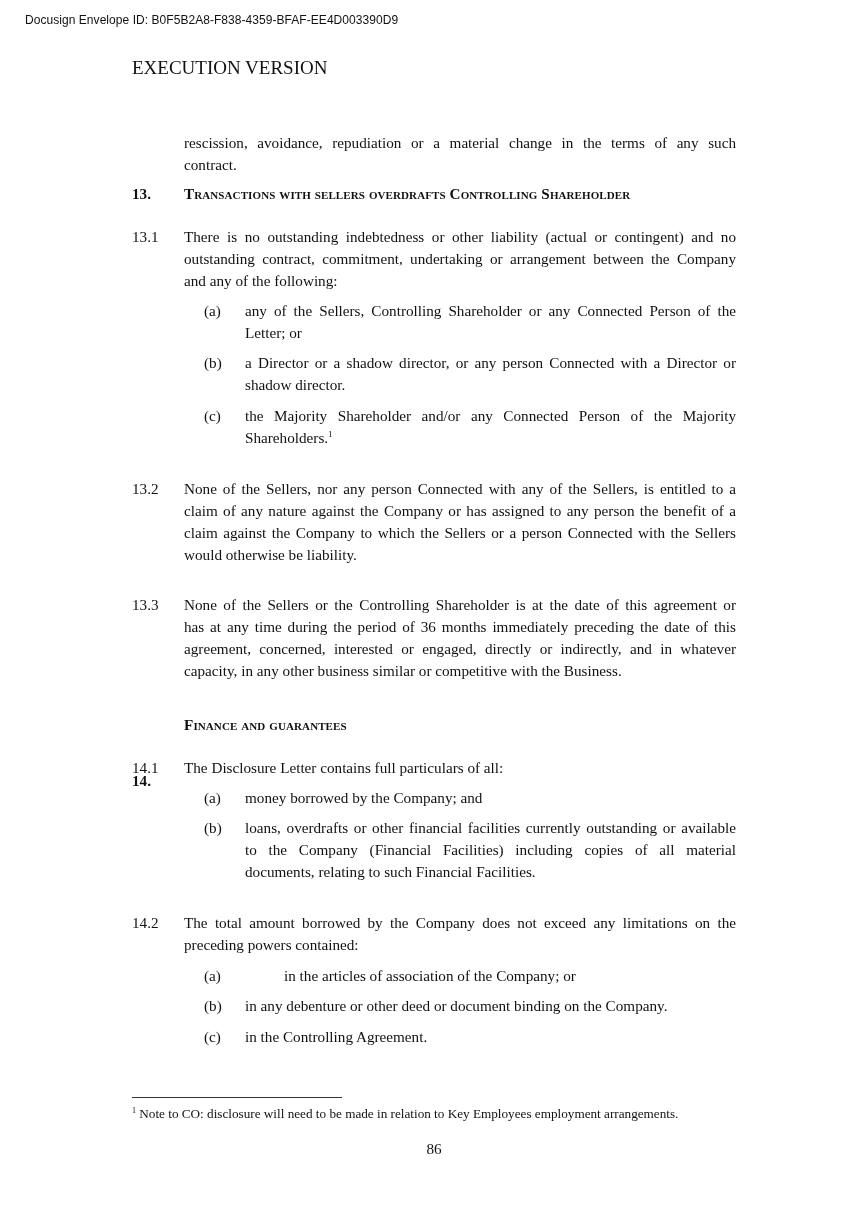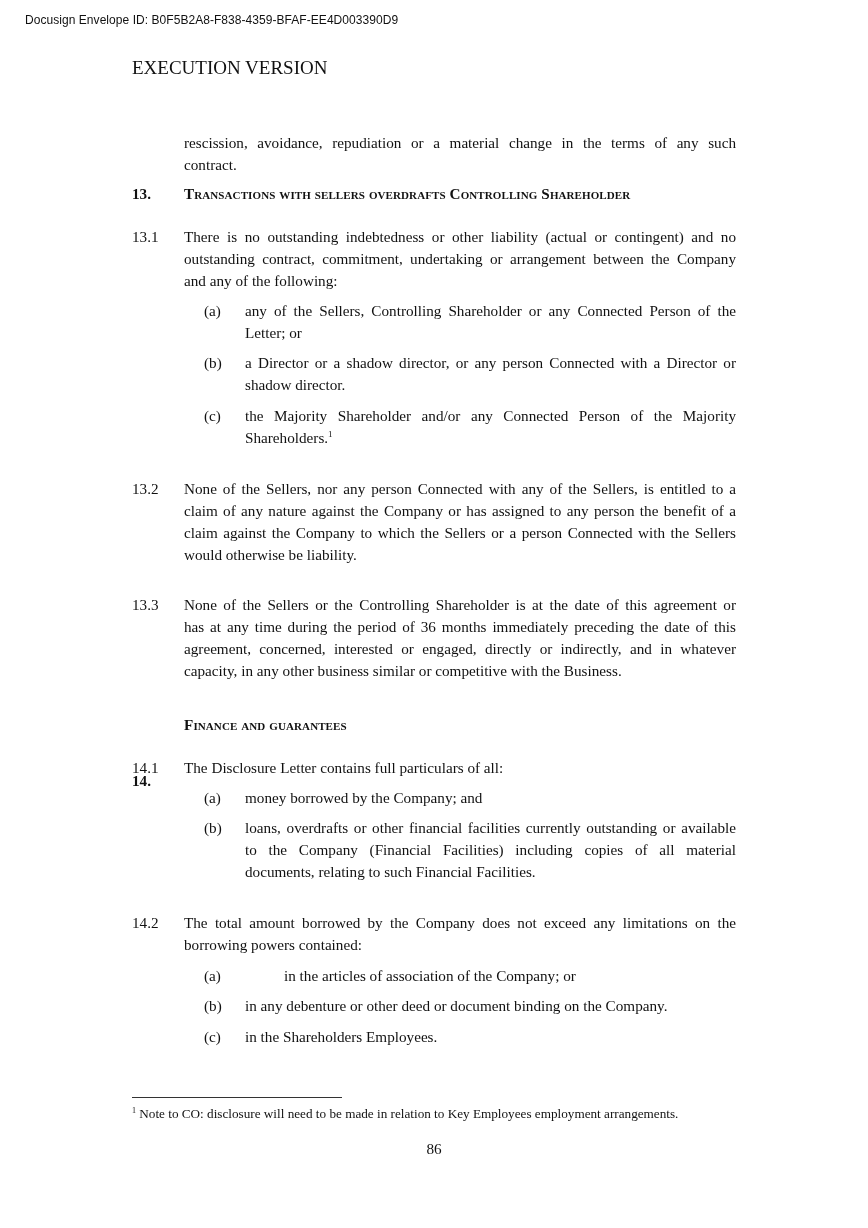--- a/index.html
+++ b/index.html
@@ -94,35 +94,35 @@
   <div class="sub-label" style="top:817px;">(b)</div>
   <div class="sub-text" style="top:817px;">
     <div class="tj">loans, overdrafts or other financial facilities currently outstanding or available</div>
     <div class="tj">to the Company (Financial Facilities) including copies of all material</div>
     <div>documents, relating to such Financial Facilities.</div>
   </div>
 
   <div class="num" style="top:912px;">14.2</div>
   <div class="para" style="top:912px;">
     <div class="tj">The total amount borrowed by the Company does not exceed any limitations on the</div>
-    <div>borrowing powers contained:</div>
+    <div>preceding powers contained:</div>
   </div>
 
   <div class="sub-label" style="top:965px;">(a)</div>
   <div class="sub-text" style="top:965px;margin-left:39px;">
     <div>in the articles of association of the Company; or</div>
   </div>
 
   <div class="sub-label" style="top:995px;">(b)</div>
   <div class="sub-text" style="top:995px;">
     <div>in any debenture or other deed or document binding on the Company.</div>
   </div>
 
   <div class="sub-label" style="top:1026px;">(c)</div>
   <div class="sub-text" style="top:1026px;">
-    <div>in the Shareholders Employees.</div>
+    <div>in the Controlling Agreement.</div>
   </div>
 </div>
 
 <div class="fn-rule"></div>
 <div class="footnote"><sup>1</sup> <span>Note to CO: disclosure will need to be made in relation to Key Employees employment arrangements.</span></div>
 
 <div class="pagenum">86</div>
 
 </body></html>

